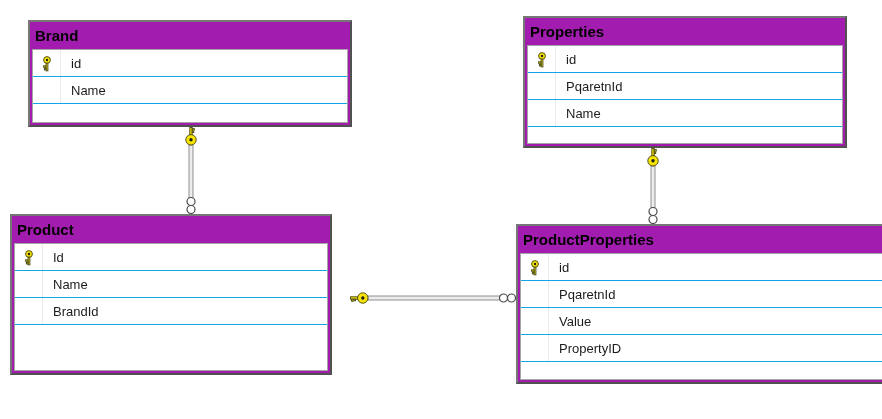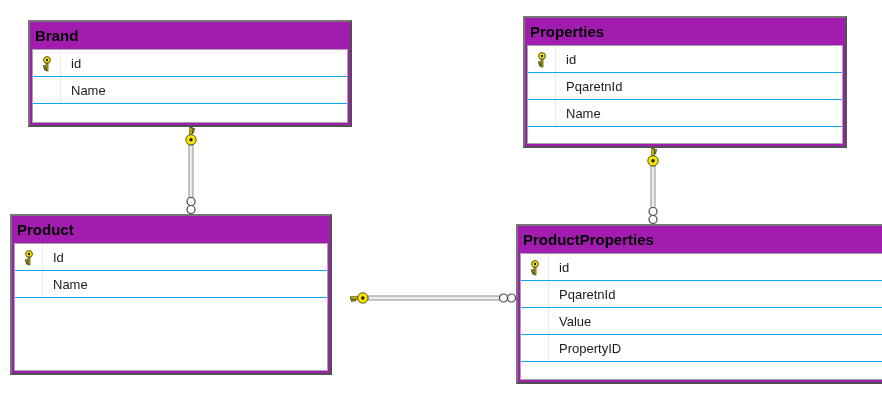--- a/index.html
+++ b/index.html
@@ -126,20 +126,24 @@
             <rect class="key-fill" x="3.4" y="13.5" width="1.7" height="1.4"></rect>
             <circle class="key-dot" cx="6" cy="5" r="1.2"></circle>
           </svg>
         </span>
         <span class="colname">Id</span>
       </div>
       <div class="row">
         <span class="keycell"></span>
         <span class="colname">Name</span>
       </div>
+      <div class="row">
+        <span class="keycell"></span>
+        <span class="colname">BrandId</span>
+      </div>
     </div>
   </div>
 
   <div class="tbl tbl-productproperties">
     <span class="tbl-title">ProductProperties</span>
     <div class="grid">
       <div class="row">
         <span class="keycell">
           <svg width="12" height="17" viewBox="0 0 12 17">
             <circle class="key-fill" cx="6" cy="5" r="3.4"></circle>

